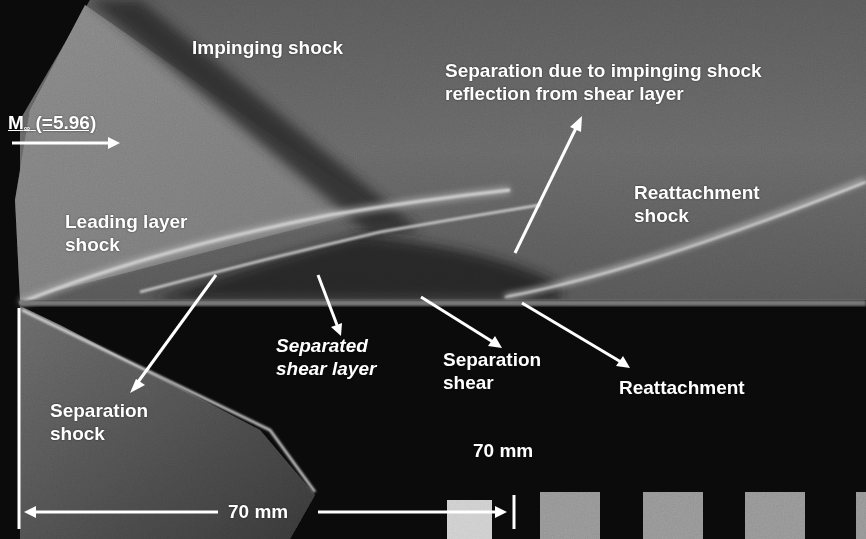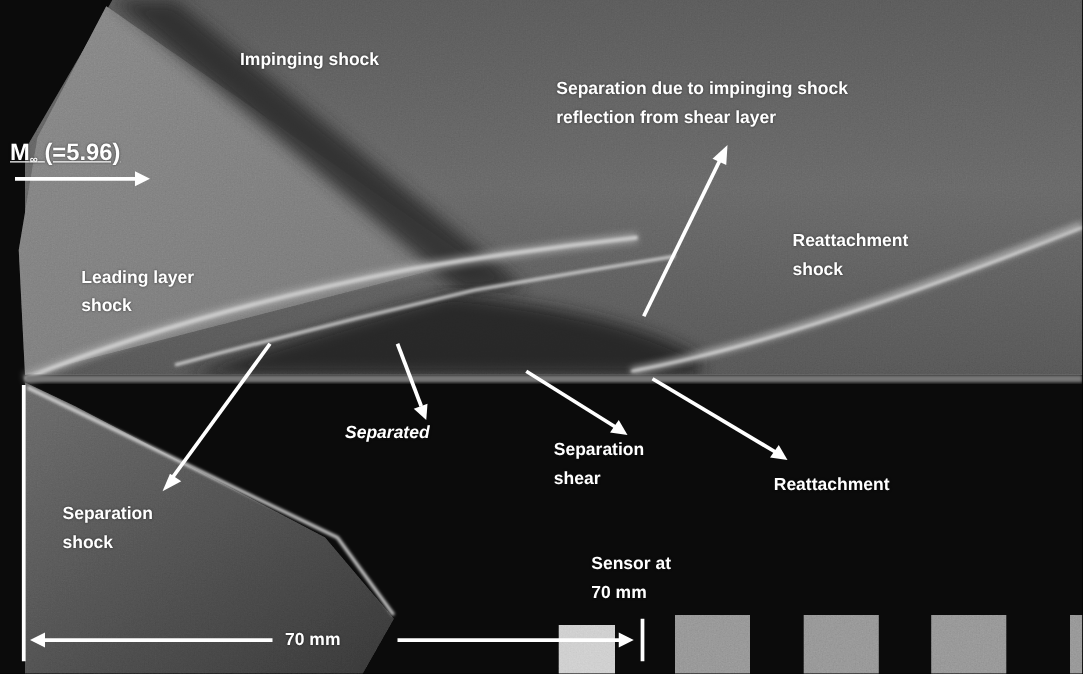--- a/index.html
+++ b/index.html
@@ -1,20 +1,20 @@
 <!DOCTYPE html>
 <html><head>
 <meta charset="utf-8">
 <style>
   html, body { margin: 0; padding: 0; background: #000; }
   body { width: 866px; height: 539px; overflow: hidden; position: relative;
          font-family: "Liberation Sans", "DejaVu Sans", sans-serif; }
   #stage { position: absolute; left: 0; top: 0; width: 866px; height: 539px; overflow: hidden; background: #0b0b0b; }
   svg.bg { position: absolute; left: 0; top: 0; }
-  .label { position: absolute; color: #fff; font-weight: bold; font-size: 14px; line-height: 23px;
+  .label { position: absolute; color: #fff; font-weight: bold; font-size: 19px; line-height: 23px;
            white-space: pre; text-shadow: 0 0 2px rgba(0,0,0,0.6); }
   .mach { font-size: 19px; text-decoration: underline; }
   .mach sub { font-size: 9px; vertical-align: -2px; }
 </style>
 </head>
 <body>
 
 <div id="stage">
   <svg class="bg" width="866" height="539" viewBox="0 0 866 539">
     <defs>
@@ -115,24 +115,24 @@
   <div class="label" style="left:192px; top:36px;">Impinging shock</div>
 
   <div class="label mach" style="left:8px; top:111px;"><span>M</span><sub>∞</sub> <span>(=5.96)</span></div>
 
   <div class="label" style="left:445px; top:59px;"><div>Separation due to impinging shock</div><div>reflection from shear layer</div></div>
 
   <div class="label" style="left:65px; top:210px;"><div>Leading layer</div><div>shock</div></div>
 
   <div class="label" style="left:634px; top:181px;"><div>Reattachment</div><div>shock</div></div>
 
-  <div class="label" style="left:276px; top:334px;font-style:italic;"><div>Separated</div></div>
+  <div class="label" style="left:276px; top:334px;font-style:italic;"><div>Separated</div><div>shear layer</div></div>
 
   <div class="label" style="left:443px; top:348px;"><div>Separation</div><div>shear</div></div>
 
   <div class="label" style="left:619px; top:376px;"><div>Reattachment</div></div>
 
   <div class="label" style="left:50px; top:399px;"><div>Separation</div><div>shock</div></div>
 
-  <div class="label" style="left:473px; top:439px;"><div>Sensor at</div><div>70 mm</div></div>
+  <div class="label" style="left:473px; top:439px;"><div>70 mm</div></div>
 
   <div class="label" style="left:228px; top:500px;">70 mm</div>
 </div>
 
 </body></html>

